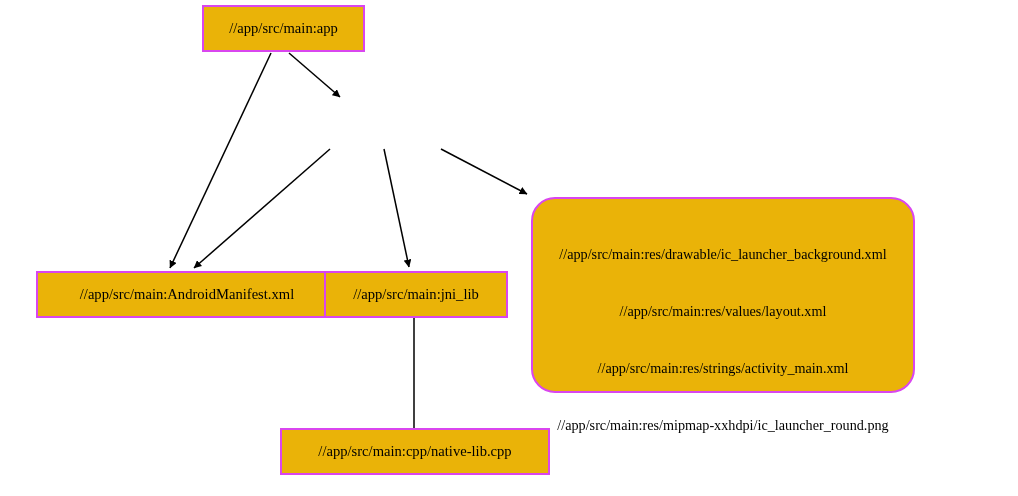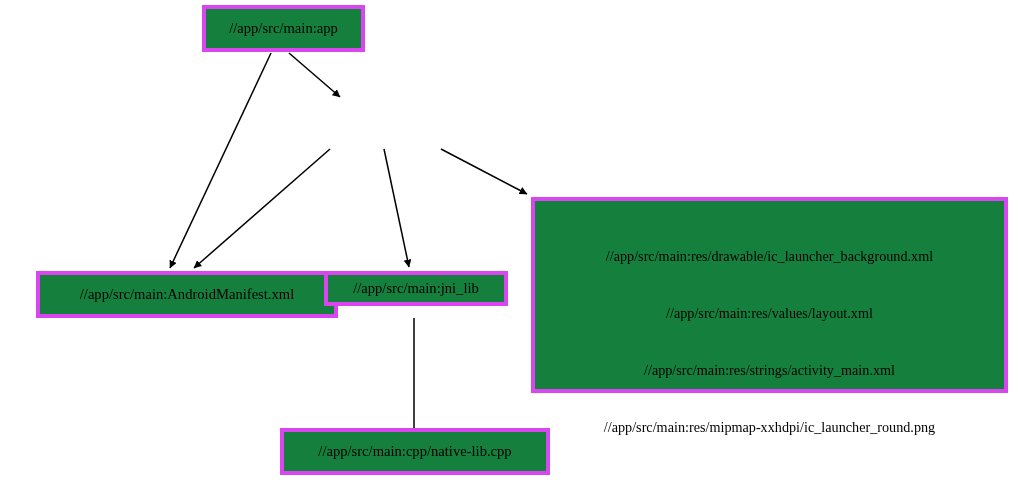--- a/index.html
+++ b/index.html
@@ -19,22 +19,22 @@
     position: absolute;
     left: 0;
     top: 0;
     width: 1018px;
     height: 496px;
     pointer-events: none;
   }
   .node {
     position: absolute;
     box-sizing: border-box;
-    border: 4px solid #d946ef;
-    background: #15803d;
+    border: 2px solid #d946ef;
+    background: #eab308;
     color: #000000;
     display: flex;
     align-items: center;
     justify-content: center;
     text-align: center;
     font-size: 14.6px;
     line-height: 19px;
     white-space: pre;
     letter-spacing: 0px;
   }
@@ -77,29 +77,29 @@
 
   <div class="node" style="left:202px; top:5px; width:163px; height:47px;">
     <span>//app/src/main:app</span>
   </div>
 
 
   <div class="node" style="left:4px; top:271px; width:302px; height:47px;margin-left:32px;">
     <span>//app/src/main:AndroidManifest.xml</span>
   </div>
 
-  <div class="node" style="left:324px; top:271px; width:184px; height:35px;">
+  <div class="node" style="left:324px; top:271px; width:184px; height:47px;">
     <span>//app/src/main:jni_lib</span>
   </div>
 
   <div class="node" style="left:280px; top:428px; width:270px; height:47px;justify-content:center;">
     <span>//app/src/main:cpp/native-lib.cpp</span>
   </div>
 
-  <div class="node multiline" style="left:531px; top:197px; width:477px; height:196px;">
+  <div class="node multiline" style="left:531px; top:197px; width:384px; height:196px;border-radius:24px;">
     <span class="line">//app/src/main:res/drawable/ic_launcher_background.xml</span>
     <span class="line">//app/src/main:res/values/layout.xml</span>
     <span class="line">//app/src/main:res/strings/activity_main.xml</span>
     <span class="line">//app/src/main:res/mipmap-xxhdpi/ic_launcher_round.png</span>
     
     
     
     
     
   </div>

